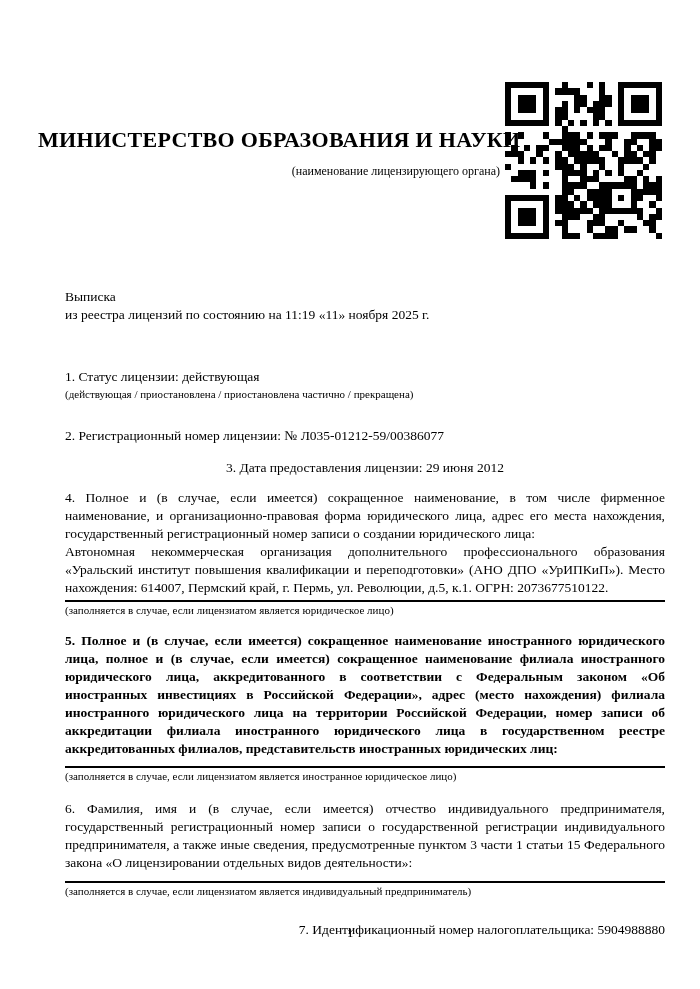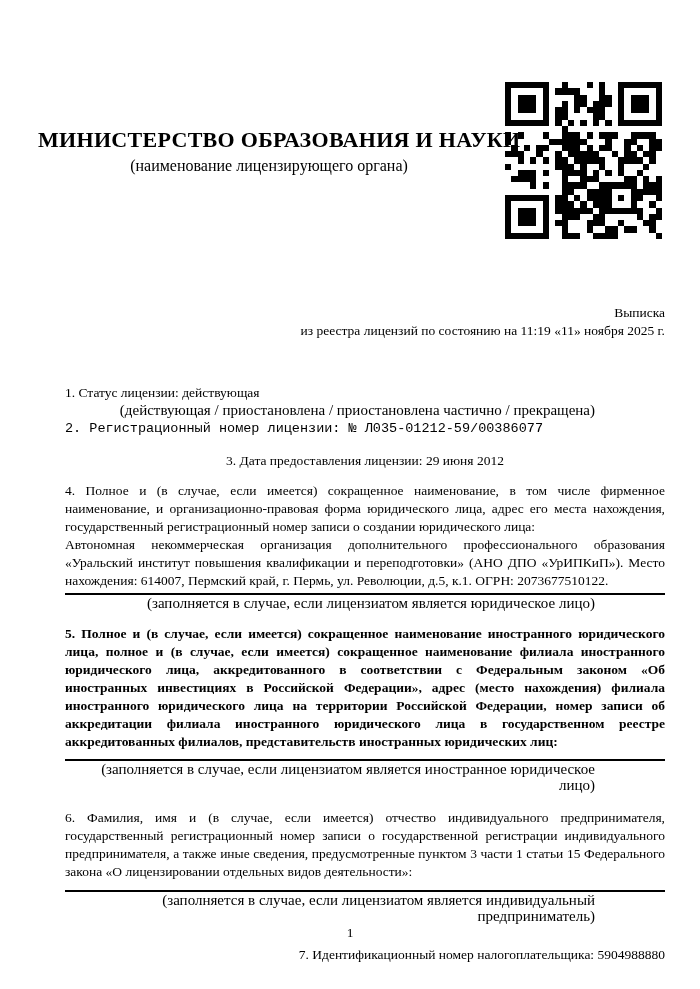--- a/index.html
+++ b/index.html
@@ -24,44 +24,45 @@
     text-align: center;
   }
   .ministry-line {
     font-weight: 700;
     font-size: 22px;
     line-height: 31px;
     letter-spacing: 0.3px;
     white-space: nowrap;
   }
   .ministry-caption {
-    margin-top: 3px;
-    font-size: 16px;
+    margin-top: 9px;
+    font-size: 12px;
     line-height: 15px;
+    text-align: right;
   }
   .qr {
     position: absolute;
     left: 505px; top: 82px;
     width: 157px; height: 157px;
   }
   .qr svg { width: 100%; height: 100%; display: block; shape-rendering: crispEdges; }
   
   .content { padding: 0 35px 0 65px; font-size: 13.5px; line-height: 18px; }
-  .doc-title { margin-top: 64px; text-align: right; }
+  .doc-title { margin-top: 48px; text-align: left; }
   .para { text-align: left; }
   .just { text-align: justify; }
   .note {
-    font-size: 15px;
+    font-size: 11px;
     line-height: 16px;
-    text-align: right;
+    text-align: left;
     margin-right: 70px;
   }
   .rule { border-top: 2px solid #000000; height: 0; }
   .mt-item1 { margin-top: 44px; }
-  .mt-item2 { margin-top: 2px; font-family: Liberation Mono, monospace; }
+  .mt-item2 { margin-top: 25px; }
   .mt-item3 { margin-top: 14px; text-align: center; }
   .mt-item4 { margin-top: 12px; }
   .mt-rule4 { margin-top: 3px; }
   .mt-item5 { margin-top: 14px; font-weight: bold; }
   .mt-rule5 { margin-top: 8px; }
   .mt-item6 { margin-top: 16px; }
   .mt-rule6 { margin-top: 9px; }
   .mt-item7 { margin-top: 22px; text-align: right; }
   .page-number {
     position: absolute;

